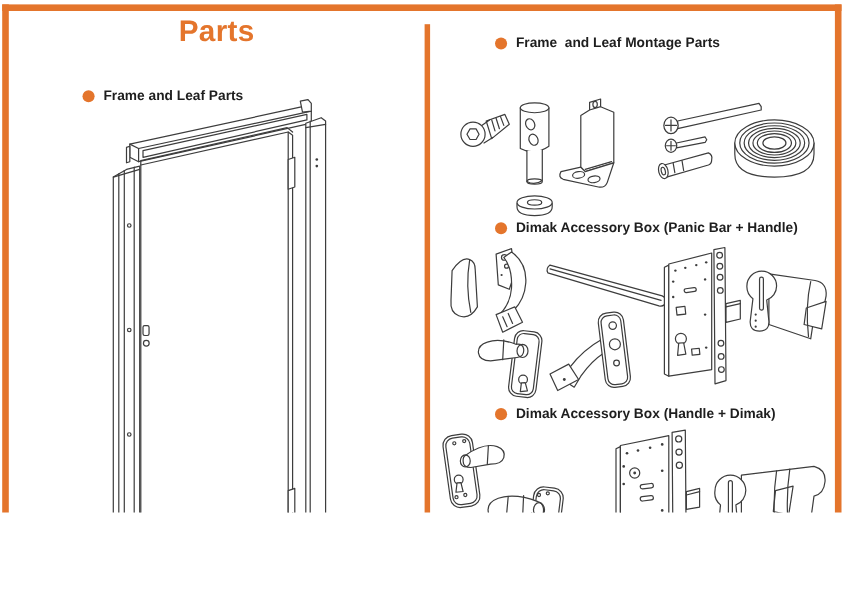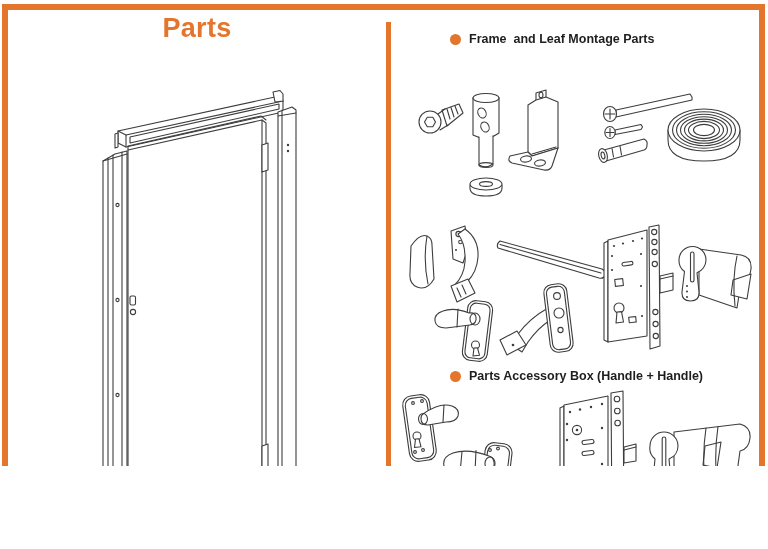--- a/index.html
+++ b/index.html
@@ -28,28 +28,36 @@
 <div class="page">
 
   <div class="accent-bar" id="border-top"></div>
   <div class="accent-bar" id="border-left"></div>
   <div class="accent-bar" id="border-right"></div>
   <div class="accent-bar" id="border-bottom"></div>
   <div class="accent-bar" id="divider"></div>
 
   <div class="title">Parts</div>
 
+  <div class="sec-head" style="left:27px; top:80px;">
+    <span class="bullet"></span>
+    <span class="sec-label">Frame and Leaf Parts</span>
+  </div>
 
   <div class="sec-head" style="left:402px; top:32px;">
     <span class="bullet"></span>
     <span class="sec-label">Frame  and Leaf Montage Parts</span>
   </div>
+  <div class="sec-head" style="left:402px; top:200px;">
+    <span class="bullet"></span>
+    <span class="sec-label">Dimak Accessory Box (Panic Bar + Handle)</span>
+  </div>
   <div class="sec-head" style="left:402px; top:369px;">
     <span class="bullet"></span>
-    <span class="sec-label">Parts Accessory Box (Handle + Handle)</span>
+    <span class="sec-label">Dimak Accessory Box (Handle + Dimak)</span>
   </div>
 
   <svg class="draw" style="left:70px; top:90px;" width="250" height="430" viewBox="0 0 250 430">
     <defs>
       <pattern id="hatch" width="4" height="4" patternUnits="userSpaceOnUse" patternTransform="rotate(55)">
         <rect width="4" height="4" fill="#eeeeee"></rect>
         <line x1="0" y1="0" x2="0" y2="4" stroke="#5a5a5a" stroke-width="1.4"></line>
       </pattern>
     </defs>
     <g>

